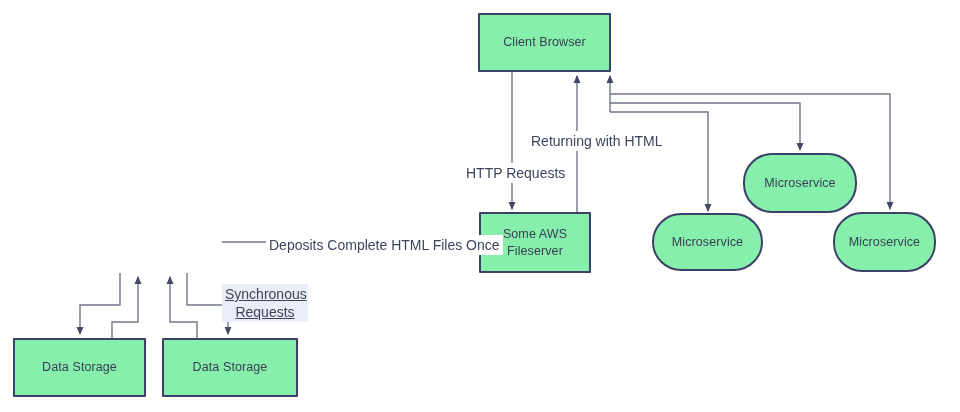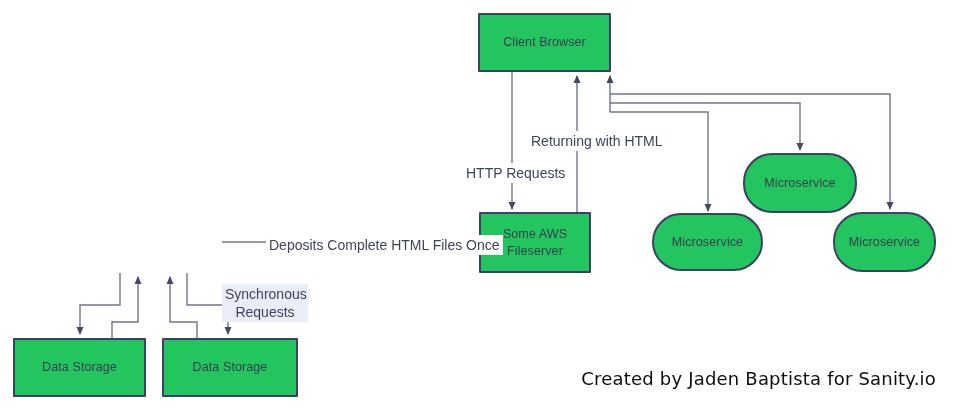--- a/index.html
+++ b/index.html
@@ -7,21 +7,21 @@
     position:relative;
     width:960px;height:412px;
     background:#ffffff;
     font-family:"Liberation Sans", sans-serif;
     overflow:hidden;
   }
   #wires{position:absolute;left:0;top:0;width:960px;height:412px;}
   .node{
     position:absolute;
     box-sizing:border-box;
-    background:#22c55e;
+    background:#86efac;
     border:2px solid #3b4166;
     display:flex;align-items:center;justify-content:center;
     text-align:center;
     color:#383d52;
     font-size:12.5px;
     line-height:1.35;
     letter-spacing:.1px;
   }
   .node.rect{border-radius:1px;}
   .node.pill{border-radius:29px;}
@@ -29,21 +29,21 @@
   .edge-label{
     position:absolute;
     color:#3f445c;
     font-size:14px;
     line-height:1.3;
     text-align:center;
     background:#ffffff;
     padding:1px 3px;
     white-space:nowrap;
   }
-  .edge-label.wrap{white-space:normal;}
+  .edge-label.wrap{white-space:normal;text-decoration:underline;}
   .edge-label.hl{background:#e9edf7;}
   #credit{
     position:absolute;
     right:24px;top:368px;
     font-family:"DejaVu Sans", sans-serif;
     font-size:18px;
     color:#0e0e0e;
     letter-spacing:.2px;
   }
 </style>
@@ -114,15 +114,14 @@
   </div>
 
   <div class="edge-label" style="left:463px;top:163px;">HTTP Requests</div>
 
   <div class="edge-label" style="left:528px;top:131px;">Returning with HTML</div>
 
   <div class="edge-label" style="left:266px;top:235px;">Deposits Complete HTML Files Once</div>
 
   <div class="edge-label wrap hl" style="left:222px;top:284px;width:80px;">Synchronous Requests</div>
 
-  <div id="credit">Created by Jaden Baptista for Sanity.io</div>
 
 </div>
 
 </body></html>

